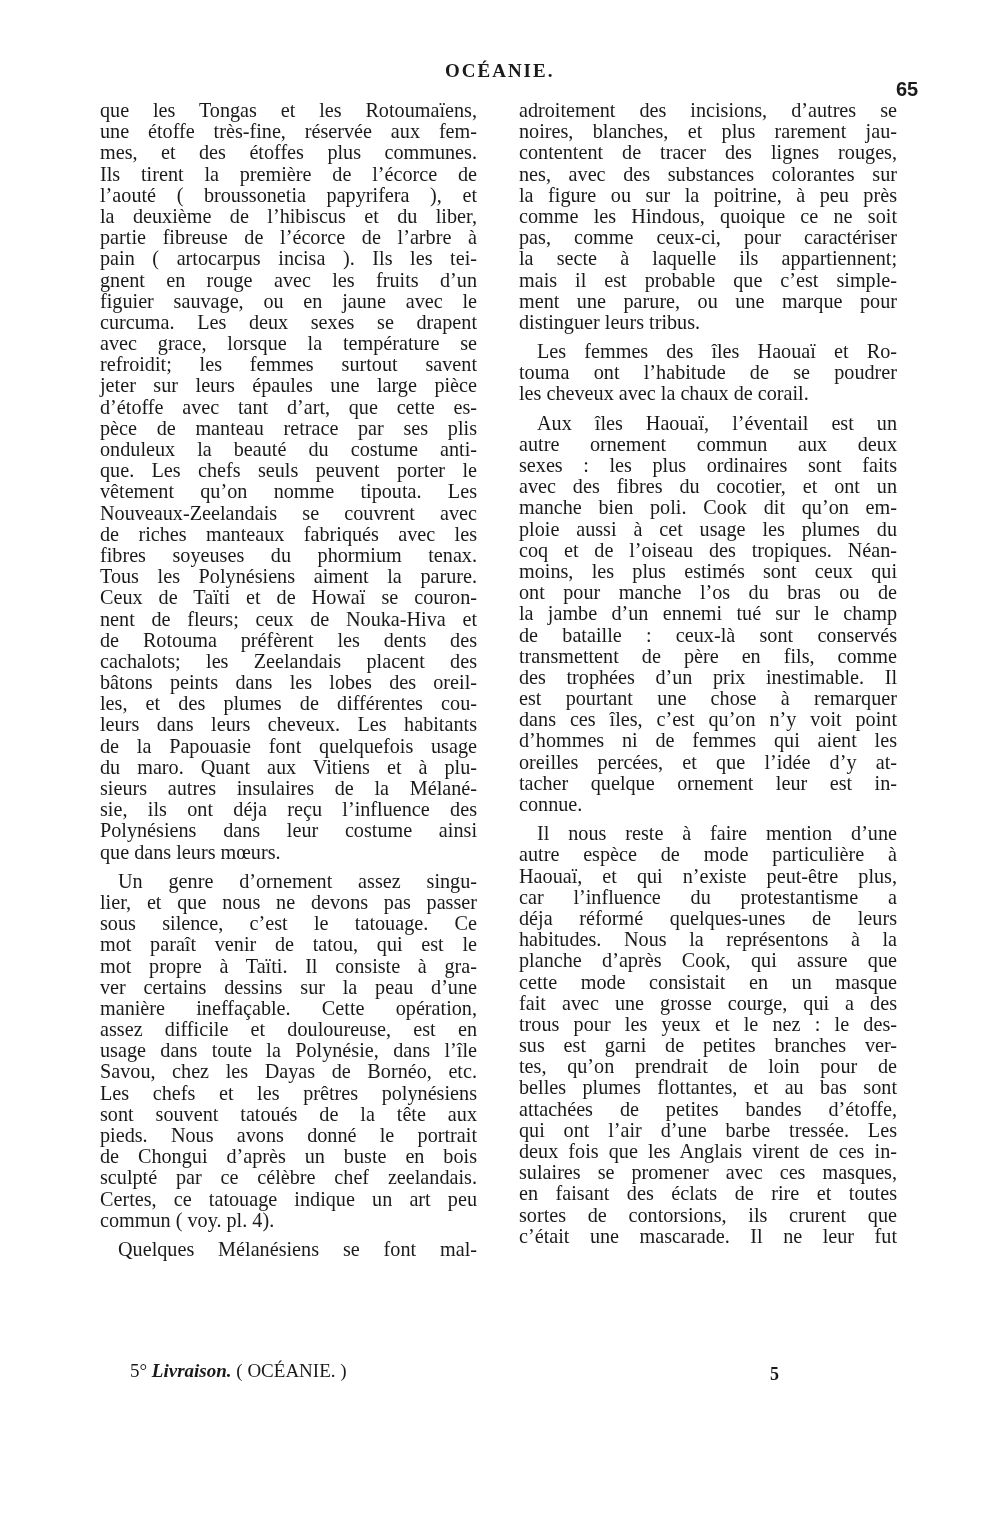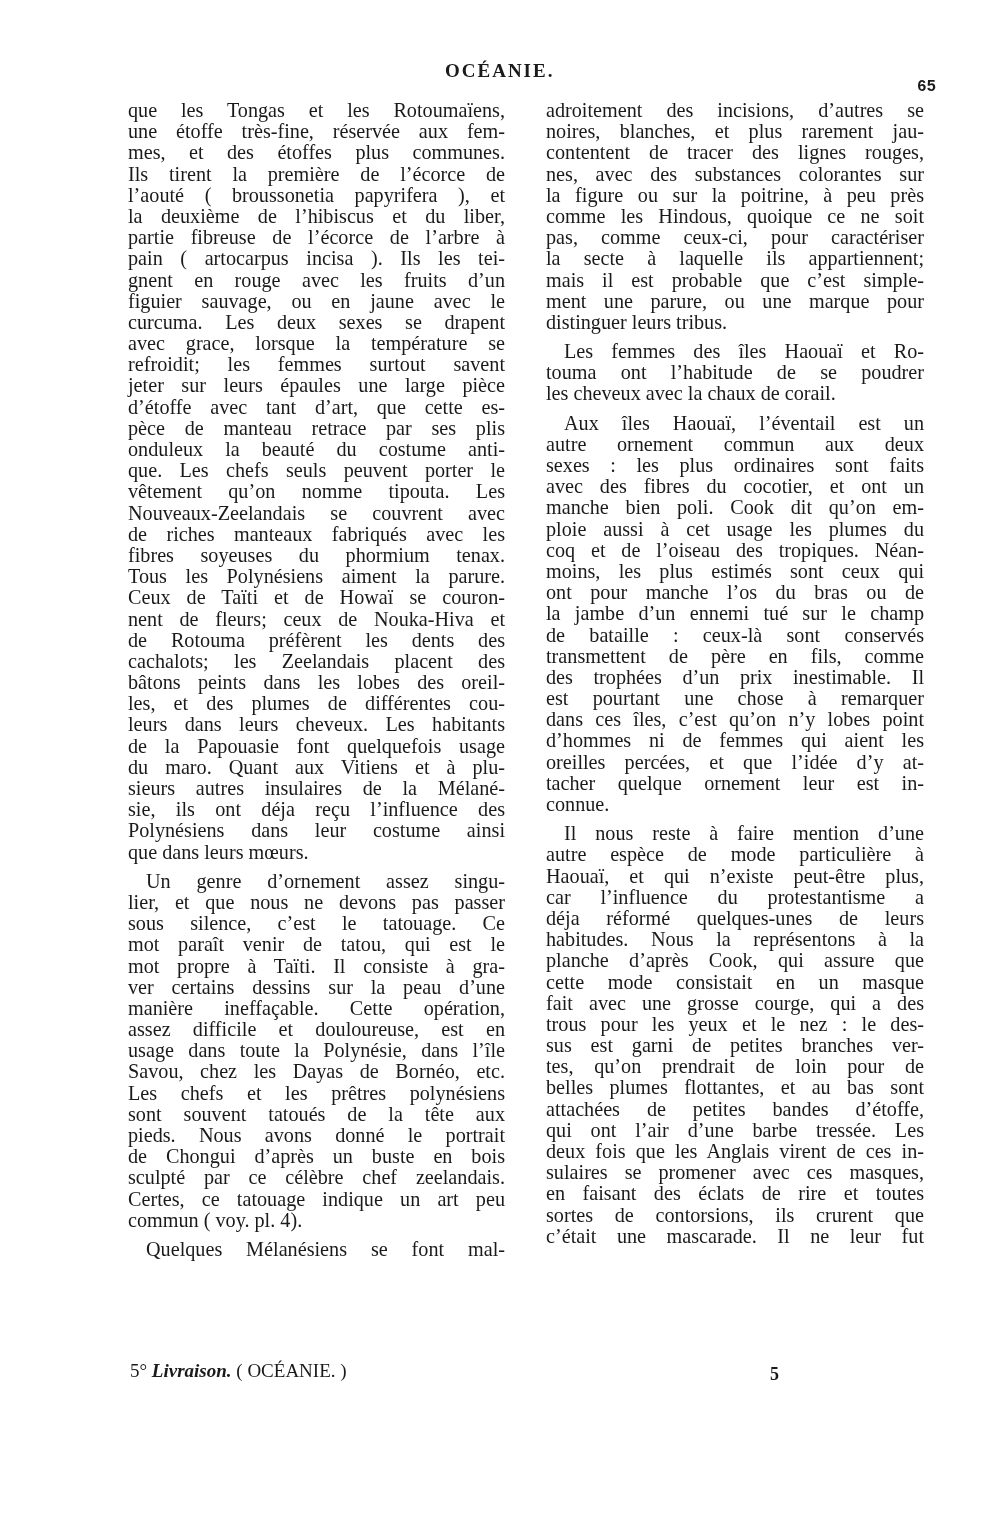--- a/index.html
+++ b/index.html
@@ -1,26 +1,26 @@
 <!DOCTYPE html>
 <html><head>
 <meta charset="utf-8">
 <style>
   html, body { margin:0; padding:0; background:#ffffff; }
   body { width:1000px; height:1517px; position:relative; overflow:hidden;
          font-family:"DejaVu Serif","Liberation Serif",serif; color:#1a1a1a; }
   .page-header { position:absolute; top:60px; left:0; width:924px; height:30px; }
   .running-title { position:absolute; left:445px; top:0; font-size:19px; letter-spacing:2px; font-weight:bold;
          font-family:"Liberation Serif",serif; }
-  .page-number { position:absolute; left:917px; top:18px; font-size:16px; font-weight:bold;
-         font-family:Liberation Mono, monospace; }
+  .page-number { position:absolute; left:896px; top:18px; font-size:20px; font-weight:bold;
+         font-family:Liberation Sans, sans-serif; }
   .column { position:absolute; top:100px; width:377px; font-family:"Liberation Serif",serif;
          font-size:20.2px; line-height:21.2px; text-align:justify; }
-  .col-left { left:128px; }
-  .col-right { left:519px; width:378px;margin-left:27px; }
+  .col-left { left:100px; }
+  .col-right { left:519px; width:378px; }
   .line { display:block; white-space:nowrap; text-align:justify; text-align-last:justify; height:21.2px; }
   .line.last { text-align-last:left; }
   .line.indent { padding-left:18px; }
   .para-gap { height:8px; }
   .footer { position:absolute; top:1360px; left:0; width:1000px; height:30px; font-family:"Liberation Serif",serif; }
   .signature { position:absolute; left:130px; top:0; font-size:19px;font-family:Liberation Serif, serif; }
   .signature .ital { font-style:italic; font-weight:bold; }
   .signature-num { position:absolute; left:770px; top:4px; font-size:18px; font-weight:bold; }
 </style>
 </head>
@@ -124,21 +124,21 @@
       <span class="line">manche bien poli. Cook dit qu’on em-</span>
       <span class="line">ploie aussi à cet usage les plumes du</span>
       <span class="line">coq et de l’oiseau des tropiques. Néan-</span>
       <span class="line">moins, les plus estimés sont ceux qui</span>
       <span class="line">ont pour manche l’os du bras ou de</span>
       <span class="line">la jambe d’un ennemi tué sur le champ</span>
       <span class="line">de bataille : ceux-là sont conservés</span>
       <span class="line">transmettent de père en fils, comme</span>
       <span class="line">des trophées d’un prix inestimable. Il</span>
       <span class="line">est pourtant une chose à remarquer</span>
-      <span class="line">dans ces îles, c’est qu’on n’y lobes point</span>
+      <span class="line">dans ces îles, c’est qu’on n’y voit point</span>
       <span class="line">d’hommes ni de femmes qui aient les</span>
       <span class="line">oreilles percées, et que l’idée d’y at-</span>
       <span class="line">tacher quelque ornement leur est in-</span>
       <span class="line last">connue.</span>
     </div>
     <div class="para-gap"></div>
     <div>
       <span class="line indent">Il nous reste à faire mention d’une</span>
       <span class="line">autre espèce de mode particulière à</span>
       <span class="line">Haouaï, et qui n’existe peut-être plus,</span>

